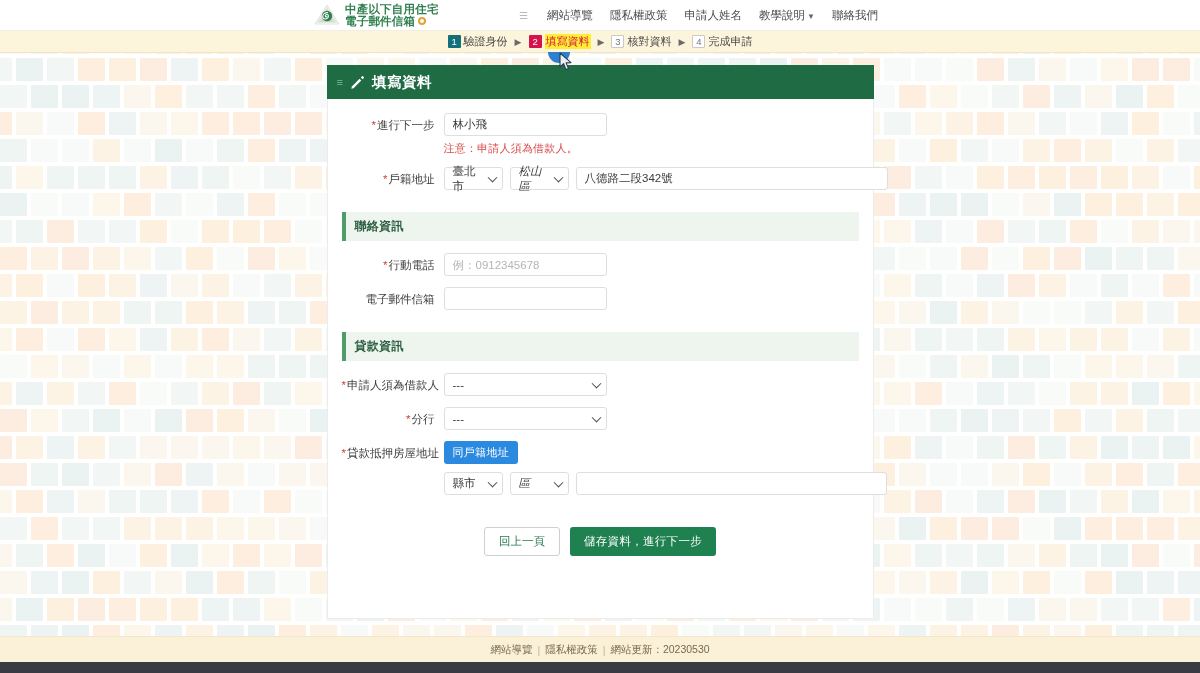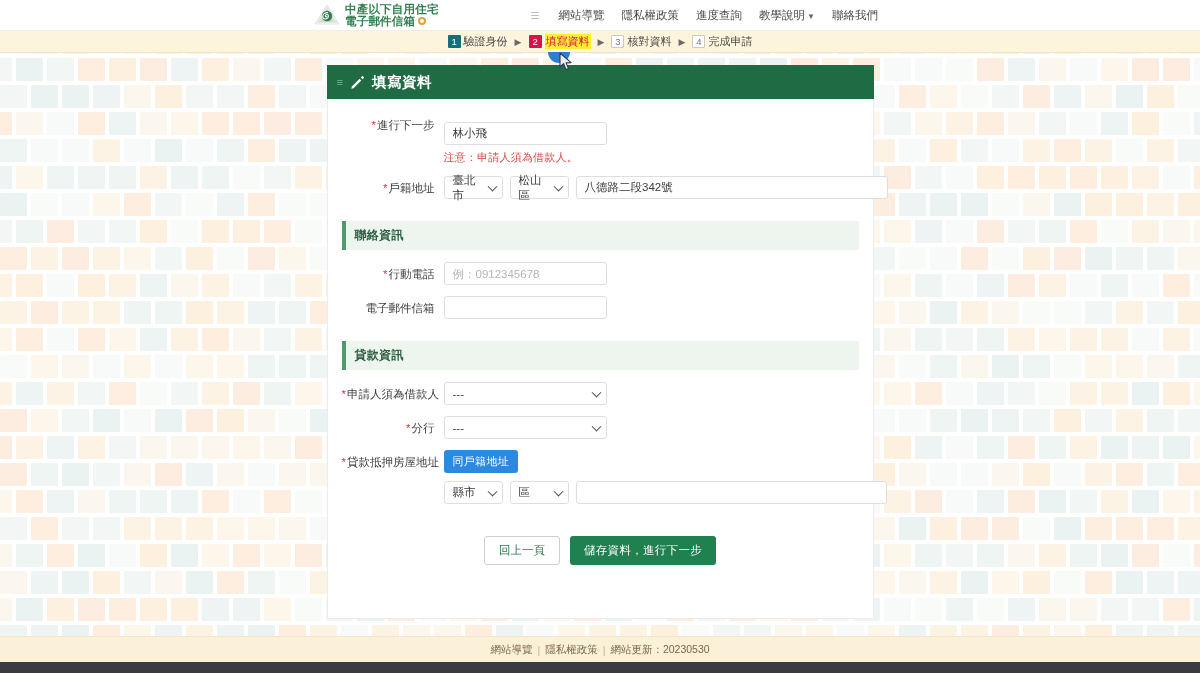--- a/index.html
+++ b/index.html
@@ -212,21 +212,21 @@
     border: 1px solid #dedede;
     border-radius: 3px;
     padding: 0 8px;
     font-size: 11.5px;
     color: #3a3a3a;
     background: #fff;
     outline: none;
     font-family: inherit;
   }
   input::placeholder { color: #b5b5b5; }
-  .inp-name { width: 163px; margin-top: 9px; }
+  .inp-name { width: 163px; }
   .inp-phone { width: 163px; }
   .inp-addr { width: 312px; }
   .inp-addr2 { width: 311px; }
 
   .note-warn {
     color: #d84a4a;
     font-size: 11px;
     margin-top: 5px;
     letter-spacing: 0.2px;
   }
@@ -248,21 +248,21 @@
   .sel .chev {
     position: absolute;
     right: 6px; top: 50%;
     transform: translateY(-50%);
     width: 7px; height: 7px;
     border-right: 1.6px solid #4a4a4a;
     border-bottom: 1.6px solid #4a4a4a;
     transform: translateY(-70%) rotate(45deg);
   }
   .sel-city { width: 59px; }
-  .sel-dist { width: 59px; }
+  .sel-dist { width: 59px; font-style: italic; }
   .sel-wide { width: 163px; }
   .addr-line { display: flex; align-items: center; gap: 7px; }
 
   .btn-same {
     display: inline-block;
     background: #2b8ae0;
     color: #fff;
     font-size: 11px;
     padding: 4px 9px;
     border-radius: 3px;
@@ -1368,21 +1368,21 @@
         <span>電子郵件信箱</span>
         <span class="brand-dot"></span>
       </div>
     </span>
   </div>
 
   <div class="main-nav">
     <span class="nav-bars">☰</span>
     <a class="nav-link">網站導覽</a>
     <a class="nav-link">隱私權政策</a>
-    <a class="nav-link">進度查詢</a>
+    <a class="nav-link">申請人姓名</a>
     <a class="nav-link"><span>教學說明</span><span class="caret">▼</span></a>
     <a class="nav-link">聯絡我們</a>
   </div>
 </div>
 
 <div class="step-bar" id="stepbar">
     <div class="step done">
       <span class="step-num">1</span>
       <span class="step-label">驗證身份</span>
     </div>

